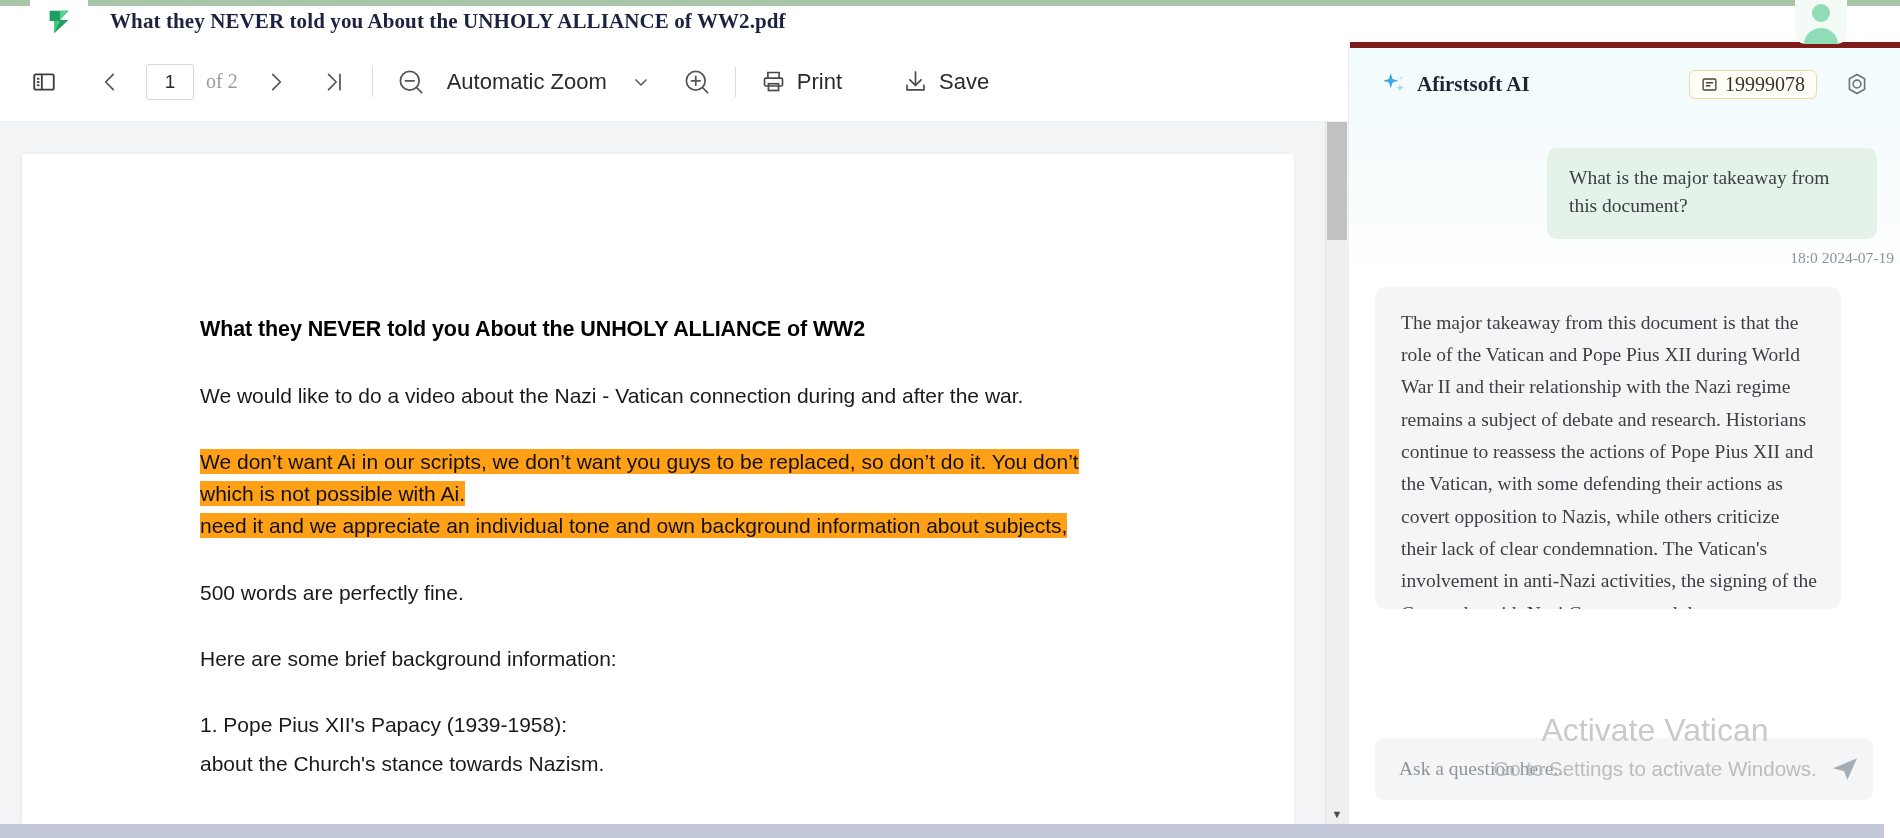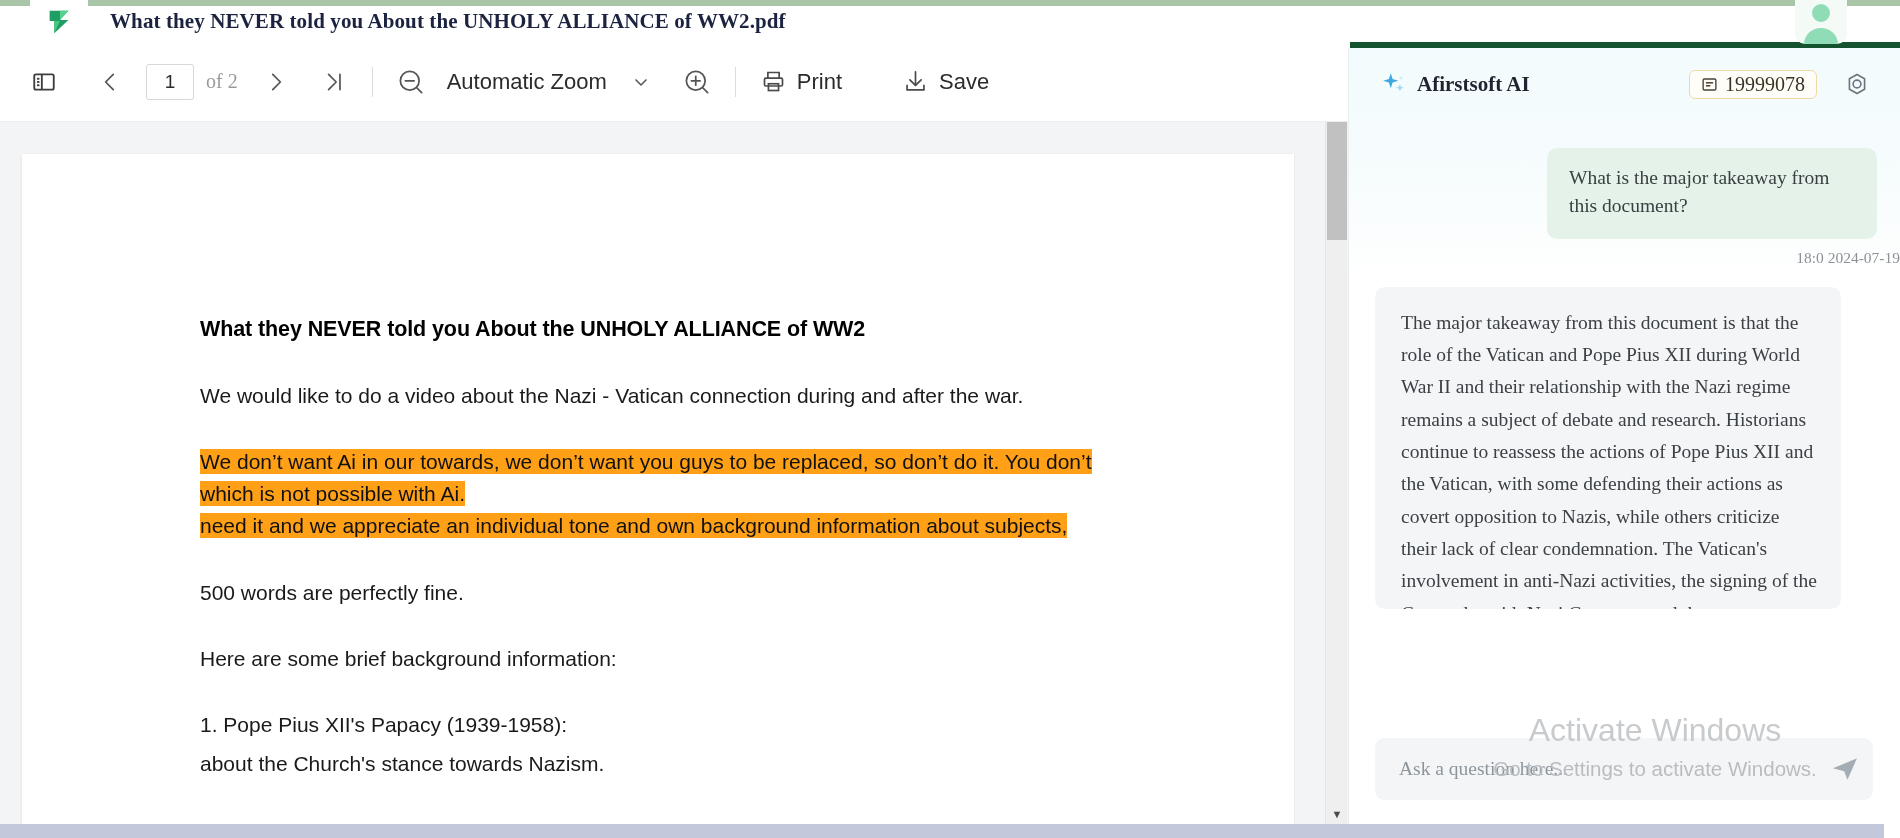--- a/index.html
+++ b/index.html
@@ -3,21 +3,21 @@
 <meta charset="utf-8">
 <style>
   * { box-sizing: border-box; margin: 0; padding: 0; }
   html, body {
     width: 1900px; height: 838px;
     overflow: hidden;
     background: #ffffff;
     font-family: "Liberation Sans", sans-serif;
   }
 
-  #app { position: relative; width: 1900px; height: 838px; background: #14532d; }
+  #app { position: relative; width: 1900px; height: 838px; background: #7f1d1d; }
 
   
   .titlebar {
     position: absolute; left: 0; top: 0; width: 1900px; height: 42px;
     background: #ffffff;
     display: flex; align-items: center;
   }
   .titlebar-accent-left {
     position: absolute; left: 0; top: 0; width: 30px; height: 6px;
     background: #a8c5a8;
@@ -174,21 +174,21 @@
     overflow: hidden;
   }
   .msg-user-row { display: flex; justify-content: flex-end; padding: 28px 24px 0 80px; }
   .msg-user {
     background: #e4f2e9; border-radius: 10px;
     padding: 16px 20px 18px 22px; max-width: 330px;
     font-family: "Liberation Serif", serif;
     font-size: 19.5px; line-height: 1.45; color: #3a3f42;
   }
   .msg-time {
-    text-align: right; padding: 10px 0 0 0; margin-right: 1px;
+    text-align: right; padding: 10px 0 0 0; margin-right: 7px;
     font-family: "Liberation Serif", serif;
     font-size: 15.5px; color: #8b9195; white-space: nowrap;
     overflow: hidden; direction: rtl;
   }
   .msg-ai-row { padding: 20px 60px 0 26px; }
   .msg-ai {
     background: #f4f5f7; border-radius: 10px;
     padding: 20px 24px 10px 26px;
     font-family: "Liberation Serif", serif;
     font-size: 19.5px; line-height: 1.66; color: #3b4045;
@@ -362,21 +362,21 @@
 
   <div class="viewer">
     <div class="page-sheet">
       <div class="pdf-text">
 
         <div class="pdf-h1">What they NEVER told you About the UNHOLY ALLIANCE of WW2</div>
 
         <div class="pdf-p">We would like to do a video about the Nazi - Vatican connection during and after the war.</div>
 
         <div class="pdf-block-hl">
-          <div><span class="hl">We don’t want Ai in our towards, we don’t want you guys to be replaced, so don’t do it. You don’t</span></div>
+          <div><span class="hl">We don’t want Ai in our scripts, we don’t want you guys to be replaced, so don’t do it. You don’t</span></div>
           <div><span class="hl">which is not possible with Ai.</span></div>
           <div><span class="hl">need it and we appreciate an individual tone and own background information about subjects,</span></div>
         </div>
 
         <div class="pdf-p">500 words are perfectly fine.</div>
 
         <div class="pdf-p">Here are some brief background information:</div>
 
         <div class="pdf-list">1. Pope Pius XII's Papacy (1939-1958):</div>
         <div class="pdf-list">about the Church's stance towards Nazism.</div>
@@ -437,20 +437,20 @@
       <input class="ask-input" placeholder="Ask a question here..." style="">
       <button class="send-btn">
         <svg width="32" height="32" viewBox="0 0 24 24">
           <path d="M3 11.5 L21 4 L13.8 20 L11.4 13.6 Z" fill="#a4adb4"></path>
         </svg>
       </button>
     </div>
   </div>
 
   <div class="watermark">
-    <div class="wm-line1">Activate Windows</div>
+    <div class="wm-line1">Activate Vatican</div>
     <div class="wm-line2">Go to Settings to activate Windows.</div>
   </div>
 
   <div class="bottom-bar"></div>
   <div class="bottom-bar-right"></div>
 
 </div>
 
 </body></html>

